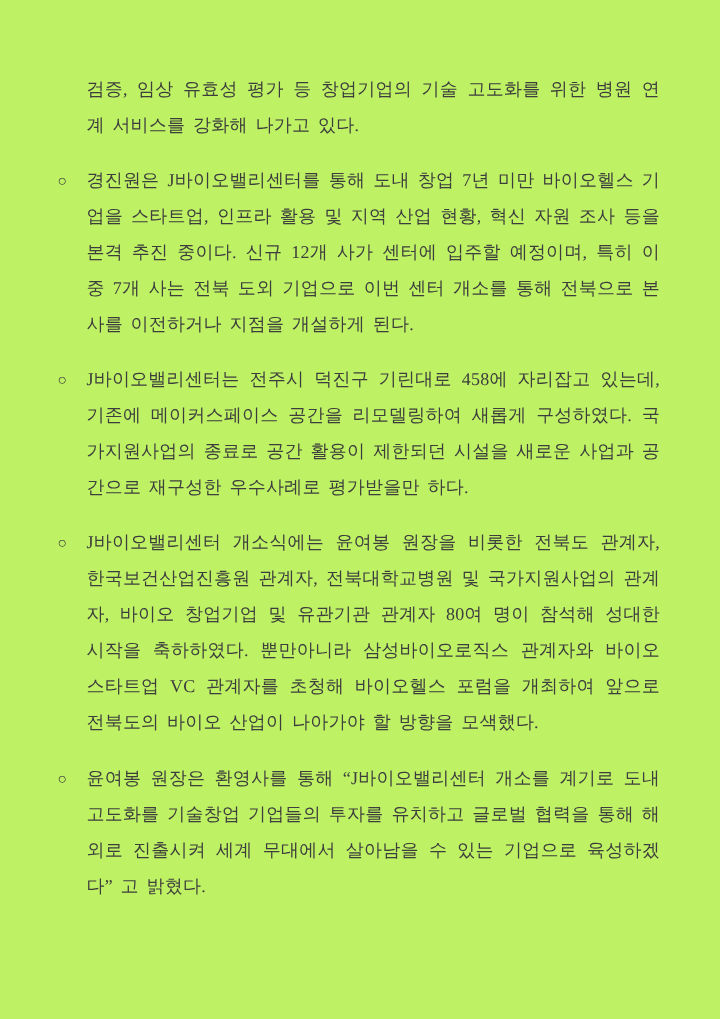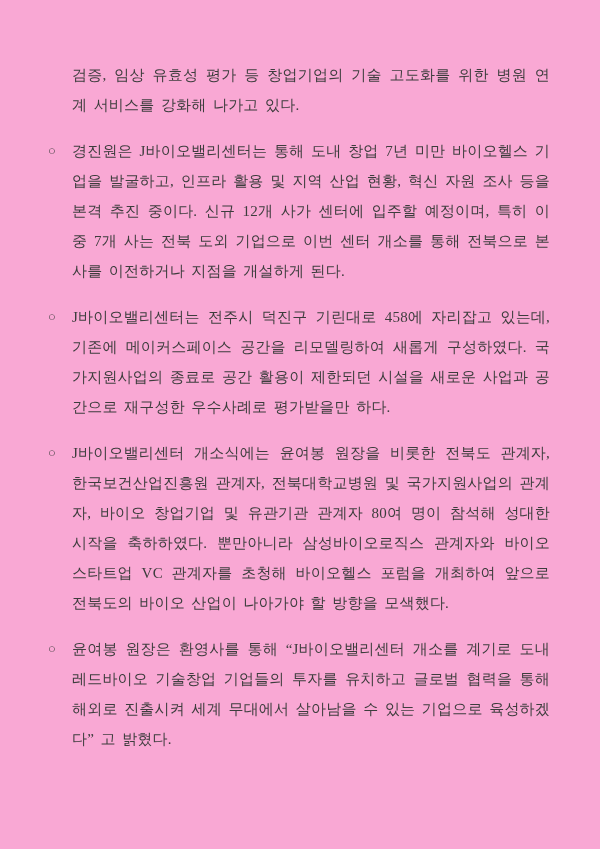--- a/index.html
+++ b/index.html
@@ -9,21 +9,21 @@
     background: #ffffff;
     overflow: hidden;
   }
   body {
     font-family: "Liberation Serif", "DejaVu Serif", serif;
     color: #3d3d3d;
   }
   .page {
     width: 600px;
     height: 849px;
-    background: #f9a8d4;
+    background: #bef264;
     padding: 60px 50px 40px 48px;
   }
   .para {
     font-size: 15px;
     line-height: 30px;
     text-align: justify;
     word-spacing: 2.5px;
     letter-spacing: 0.2px;
   }
   .intro {
@@ -47,31 +47,31 @@
   }
 </style>
 </head>
 <body>
 
 <div class="page">
   <p class="para intro">검증, 임상 유효성 평가 등 창업기업의 기술 고도화를 위한 병원 연계 서비스를 강화해 나가고 있다.</p>
   <div id="bullet-list">
   <div class="bullet-para">
     <span class="bullet">○</span>
-    <p class="para bullet-text">경진원은 J바이오밸리센터는 통해 도내 창업 7년 미만 바이오헬스 기업을 발굴하고, 인프라 활용 및 지역 산업 현황, 혁신 자원 조사 등을 본격 추진 중이다. 신규 12개 사가 센터에 입주할 예정이며, 특히 이 중 7개 사는 전북 도외 기업으로 이번 센터 개소를 통해 전북으로 본사를 이전하거나 지점을 개설하게 된다.</p>
+    <p class="para bullet-text">경진원은 J바이오밸리센터를 통해 도내 창업 7년 미만 바이오헬스 기업을 스타트업, 인프라 활용 및 지역 산업 현황, 혁신 자원 조사 등을 본격 추진 중이다. 신규 12개 사가 센터에 입주할 예정이며, 특히 이 중 7개 사는 전북 도외 기업으로 이번 센터 개소를 통해 전북으로 본사를 이전하거나 지점을 개설하게 된다.</p>
   </div>
 
   <div class="bullet-para">
     <span class="bullet">○</span>
     <p class="para bullet-text">J바이오밸리센터는 전주시 덕진구 기린대로 458에 자리잡고 있는데, 기존에 메이커스페이스 공간을 리모델링하여 새롭게 구성하였다. 국가지원사업의 종료로 공간 활용이 제한되던 시설을 새로운 사업과 공간으로 재구성한 우수사례로 평가받을만 하다.</p>
   </div>
 
   <div class="bullet-para">
     <span class="bullet">○</span>
     <p class="para bullet-text">J바이오밸리센터 개소식에는 윤여봉 원장을 비롯한 전북도 관계자, 한국보건산업진흥원 관계자, 전북대학교병원 및 국가지원사업의 관계자, 바이오 창업기업 및 유관기관 관계자 80여 명이 참석해 성대한 시작을 축하하였다. 뿐만아니라 삼성바이오로직스 관계자와 바이오 스타트업 VC 관계자를 초청해 바이오헬스 포럼을 개최하여 앞으로 전북도의 바이오 산업이 나아가야 할 방향을 모색했다.</p>
   </div>
 
   <div class="bullet-para">
     <span class="bullet">○</span>
-    <p class="para bullet-text">윤여봉 원장은 환영사를 통해 “J바이오밸리센터 개소를 계기로 도내 레드바이오 기술창업 기업들의 투자를 유치하고 글로벌 협력을 통해 해외로 진출시켜 세계 무대에서 살아남을 수 있는 기업으로 육성하겠다” 고 밝혔다.</p>
+    <p class="para bullet-text">윤여봉 원장은 환영사를 통해 “J바이오밸리센터 개소를 계기로 도내 고도화를 기술창업 기업들의 투자를 유치하고 글로벌 협력을 통해 해외로 진출시켜 세계 무대에서 살아남을 수 있는 기업으로 육성하겠다” 고 밝혔다.</p>
   </div>
 </div>
 </div>
 
 </body></html>

